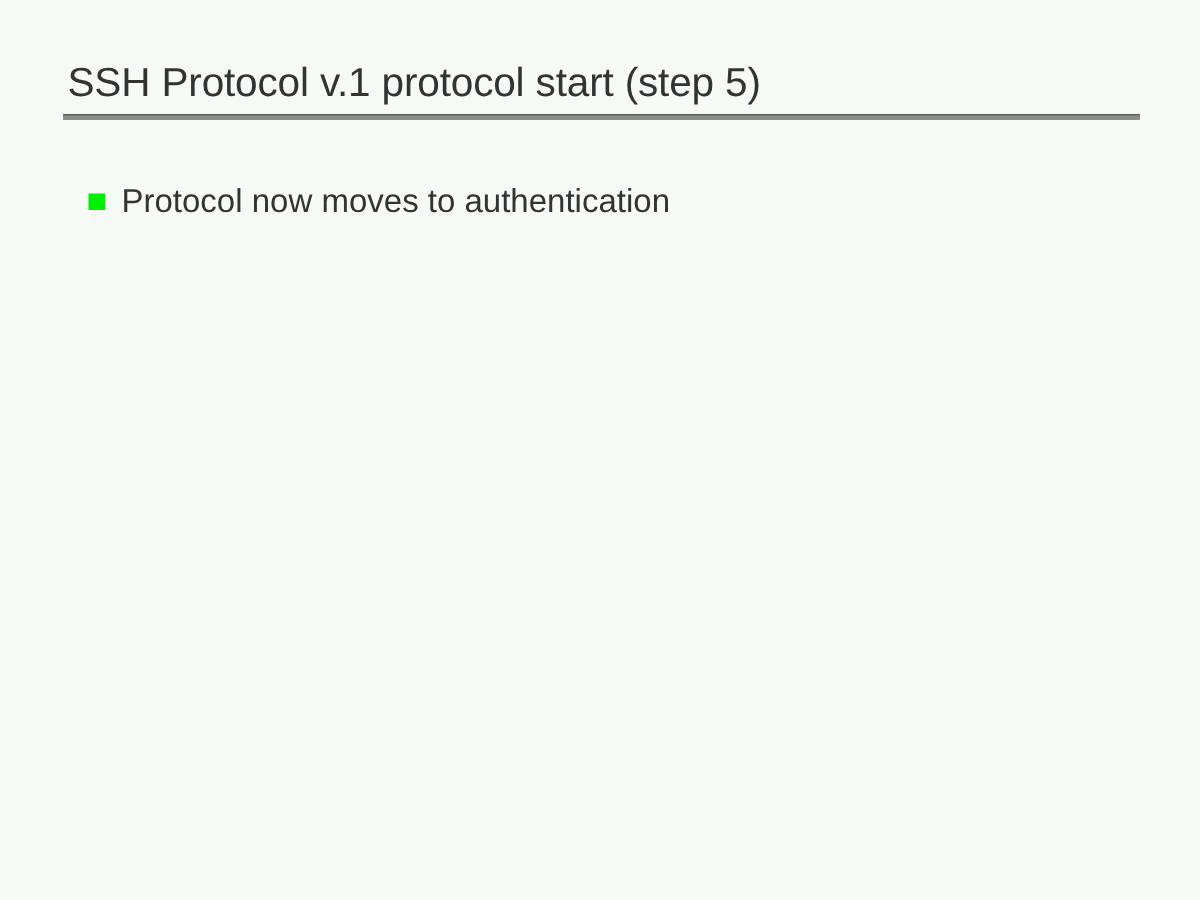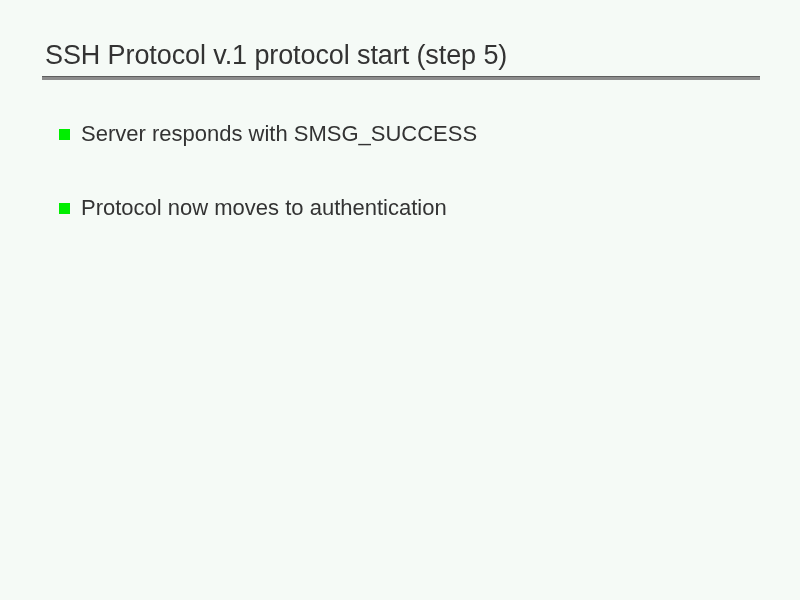--- a/index.html
+++ b/index.html
@@ -77,21 +77,17 @@
 
 <div class="slide">
 
   <div class="slide-title">SSH Protocol v.1 protocol start (step 5)</div>
 
   <div class="title-rule"></div>
 
   <ul class="bullet-list">
     <li class="bullet-item">
       <span class="bullet-marker"></span>
-      <span class="bullet-text">Server responds with SMSG_SUCCESS</span>
-    </li>
-    <li class="bullet-item">
-      <span class="bullet-marker"></span>
       <span class="bullet-text">Protocol now moves to authentication</span>
     </li>
   </ul>
 
 </div>
 
 </body></html>

